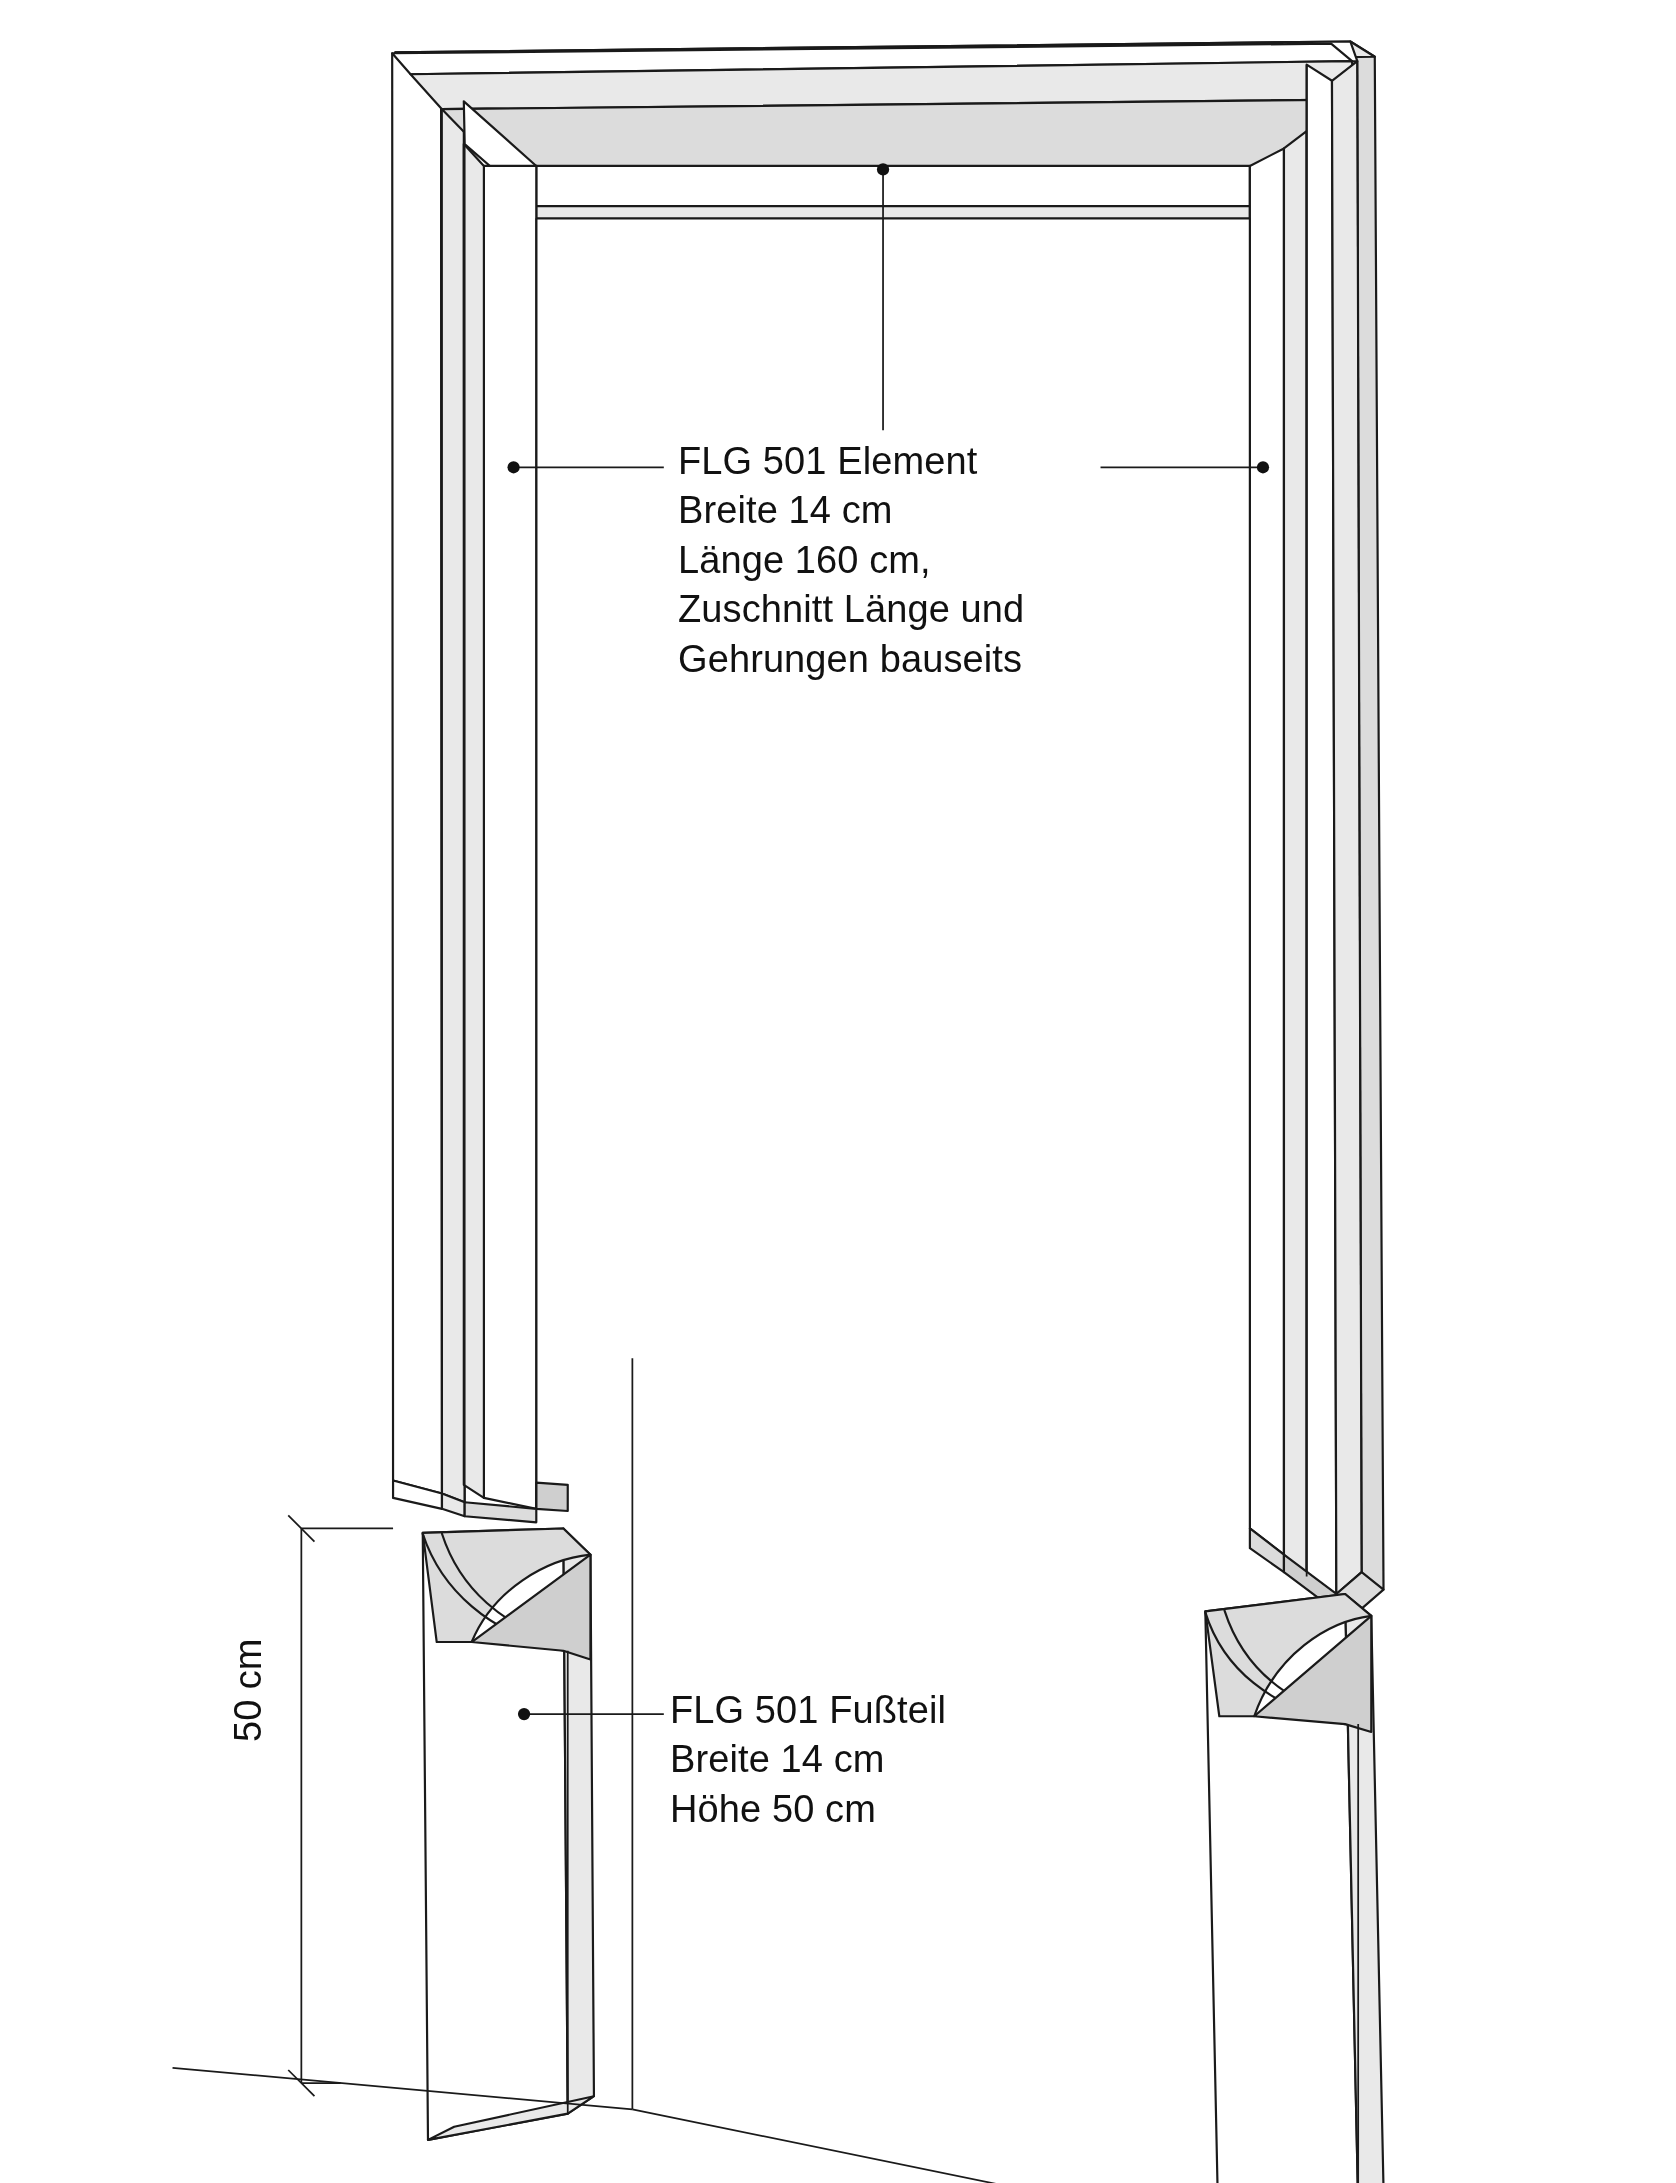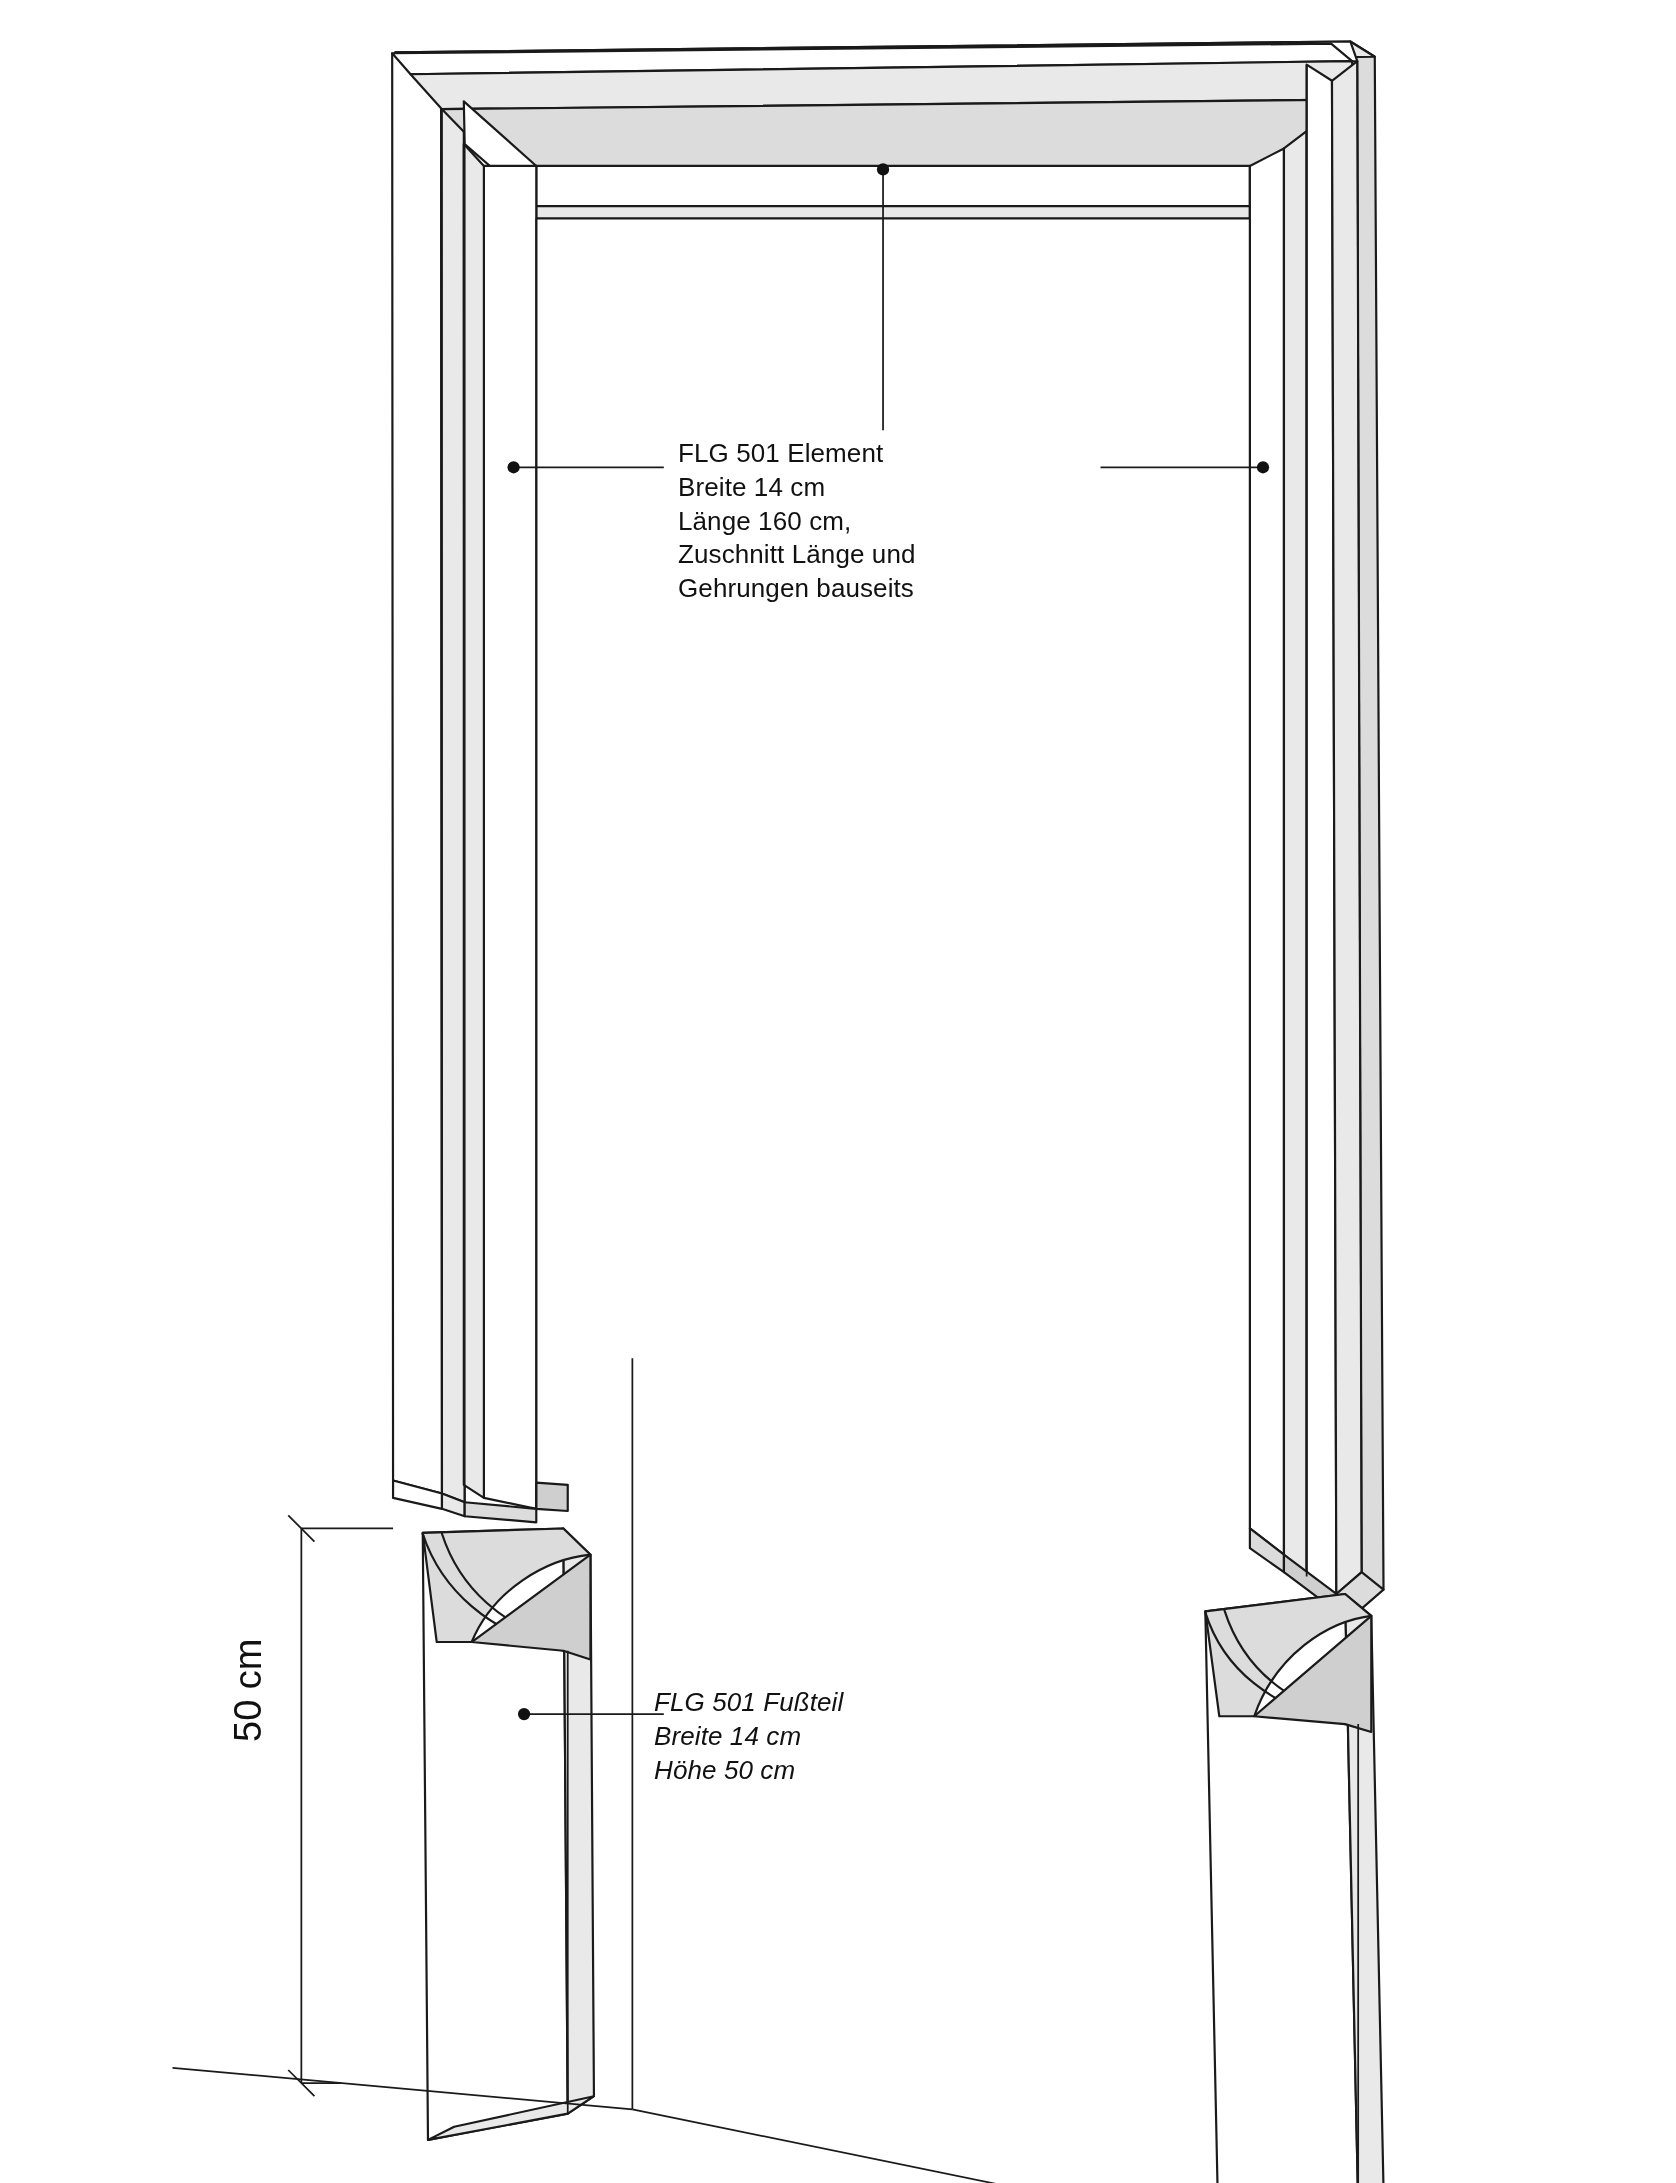--- a/index.html
+++ b/index.html
@@ -22,34 +22,33 @@
     position: absolute;
     left: 0;
     top: 0;
     width: 1677px;
     height: 2239px;
     display: block;
   }
   .anno-text {
     position: absolute;
     font-family: "Liberation Sans", sans-serif;
-    font-size: 26px;
+    font-size: 38px;
     line-height: 1.30;
     color: #111111;
     white-space: pre;
     letter-spacing: 0.1px;
   }
   #anno-element {
     left: 678px;
     top: 437px;
   }
   #anno-foot {
-    left: 654px;
+    left: 670px;
     top: 1686px;
-    font-style: italic;
   }
   #dim-label {
     position: absolute;
     left: 227px;
     top: 1742px;
     font-size: 38px;
     font-family: "Liberation Sans", sans-serif;
     color: #111111;
     transform: rotate(-90deg);
     transform-origin: left top;

